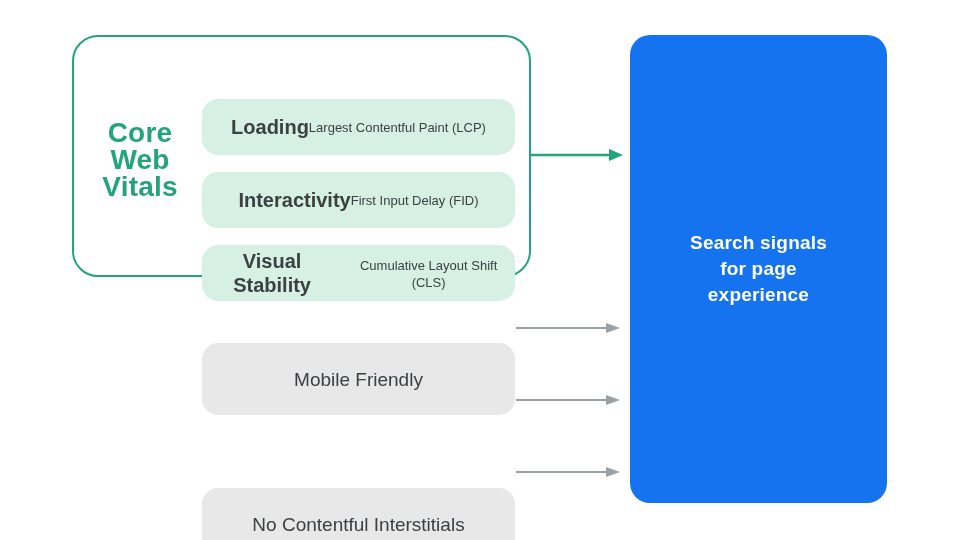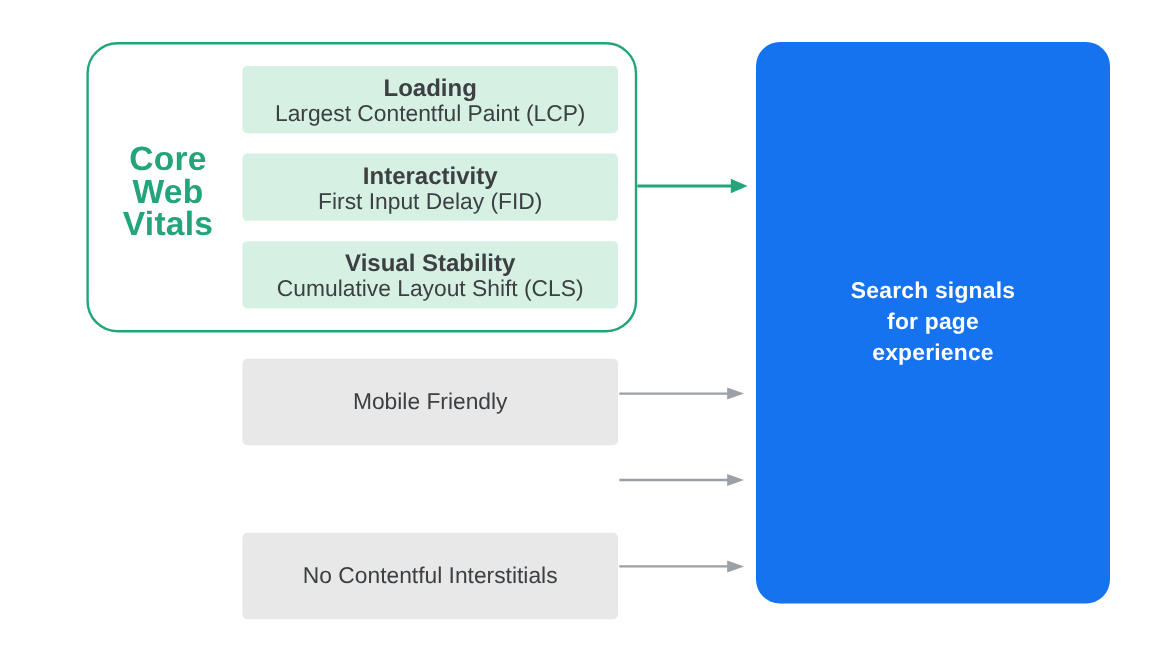--- a/index.html
+++ b/index.html
@@ -38,60 +38,60 @@
     font-weight: 700;
     line-height: 27px;
     white-space: pre-line;
     letter-spacing: 0.2px;
   }
   .pill {
     position: absolute;
     left: 202px;
     width: 313px;
     height: 56px;
-    border-radius: 4px;
+    border-radius: 16px;
     display: flex;
-    flex-direction: column;
     align-items: center;
     justify-content: center;
     text-align: center;
     box-sizing: border-box;
+    margin-top: 44px;
   }
   .pill.green { background: var(--green-light, #D6F1E4); }
   .pill.gray  { background: var(--gray-box, #E8E8E8); height: 72px; }
   .pill-title {
     color: var(--text-dark, #3C4043);
     font-size: 20px;
     font-weight: 700;
     line-height: 24px;
   }
   .pill-sub {
     color: var(--text-dark, #3C4043);
-    font-size: 19px;
+    font-size: 13px;
     font-weight: 400;
     line-height: 17px;
     margin-top: 1px;
   }
   .pill-label {
     color: var(--text-dark, #3C4043);
     font-size: 19px;
     font-weight: 400;
     line-height: 23px;
   }
   .arrow {
     position: absolute;
     display: block;
   }
   .arrow.green-arrow { color: var(--green, #23A47A); left: 531px; top: 146px; }
   .arrow.gray-arrow  { color: var(--gray-arrow, #9AA0A6); left: 516px; }
   .result-panel {
     position: absolute;
     left: 630px;
     top: 35px;
-    width: 295px;
+    width: 257px;
     height: 468px;
     background: var(--blue, #1673F0);
     border-radius: 20px;
     display: flex;
     align-items: center;
     justify-content: center;
   }
   .result-text {
     color: var(--white-text, #FFFFFF);
     font-size: 19px;

